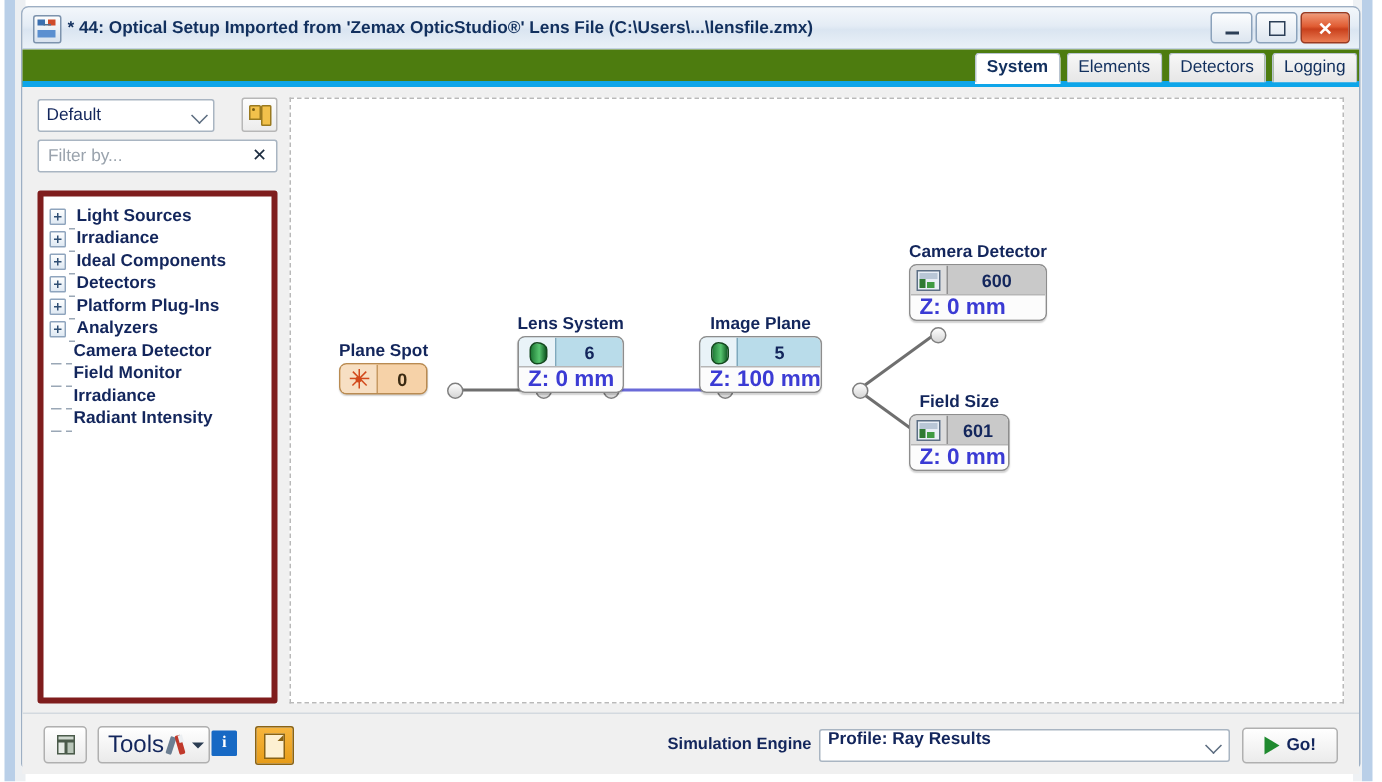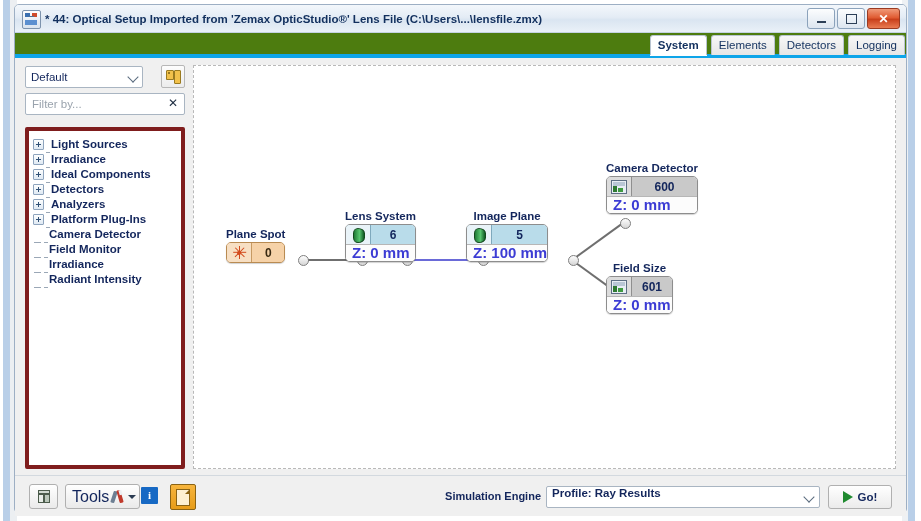--- a/index.html
+++ b/index.html
@@ -313,26 +313,26 @@
             <span>Ideal Components</span>
           </div>
           <div class="tnode">
             <span class="exp"></span>
               <span class="hy"></span>
             <span>Detectors</span>
           </div>
           <div class="tnode">
             <span class="exp"></span>
               <span class="hy"></span>
+            <span>Platform Plug-Ins</span>
+          </div>
+          <div class="tnode">
+            <span class="exp"></span>
+              <span class="hy"></span>
             <span>Analyzers</span>
-          </div>
-          <div class="tnode">
-            <span class="exp"></span>
-              <span class="hy"></span>
-            <span>Platform Plug-Ins</span>
           </div>
           <div class="tnode leaf">
             <span class="dash"></span>
               <span class="hy"></span>
             <span>Camera Detector</span>
           </div>
           <div class="tnode leaf">
             <span class="dash"></span>
               <span class="hy"></span>
             <span>Field Monitor</span>

